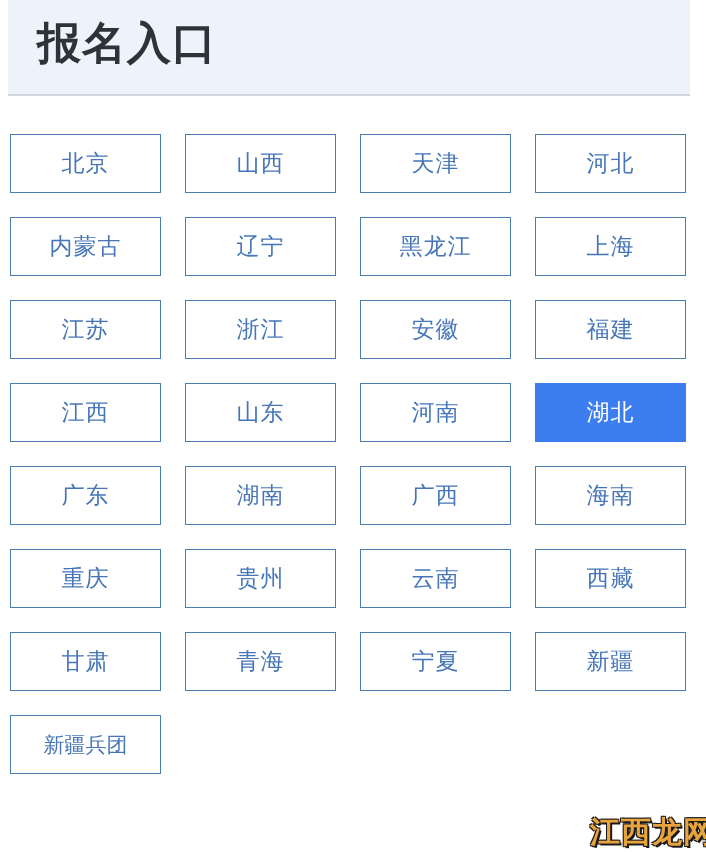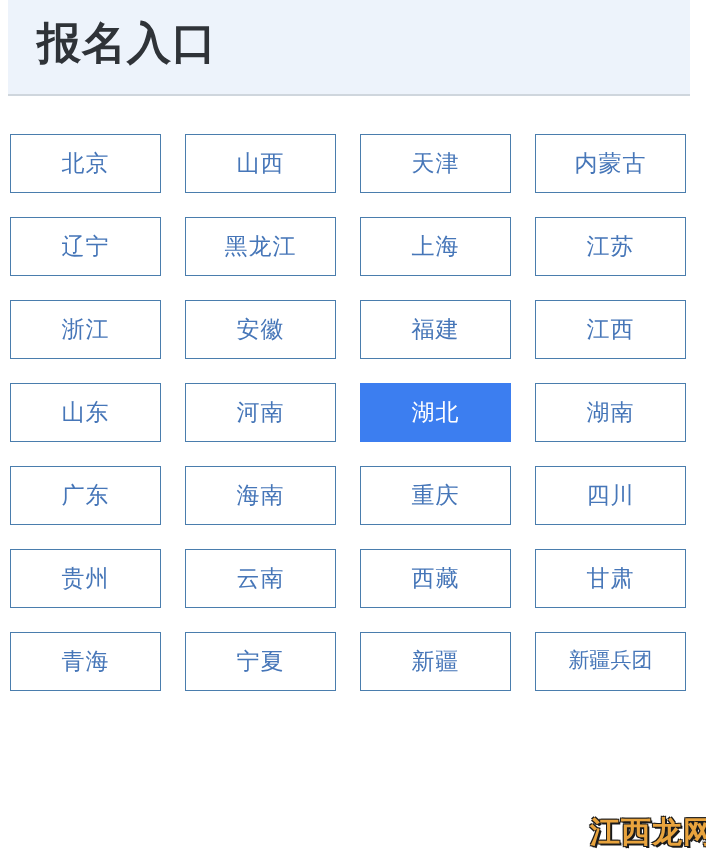--- a/index.html
+++ b/index.html
@@ -71,21 +71,20 @@
     justify-content: center;
     letter-spacing: 1px;
     cursor: pointer;
     user-select: none;
     white-space: nowrap;
     font-weight: 400;
   }
   .prov-btn.long {
     font-size: 21px;
     letter-spacing: 0px;
-    font-family: Liberation Mono, monospace;
   }
   .prov-btn.active {
     background: #3c7ef0;
     border-color: #3c7ef0;
     color: #ffffff;
   }
 
   
   .watermark {
     position: absolute;
@@ -115,37 +114,38 @@
 <div class="page">
 
   <div class="header">
     <div class="header-title">报名入口</div>
   </div>
 
   <div class="grid">
       <div class="prov-btn">北京</div>
       <div class="prov-btn">山西</div>
       <div class="prov-btn">天津</div>
+      <div class="prov-btn">河北</div>
       <div class="prov-btn">内蒙古</div>
       <div class="prov-btn">辽宁</div>
       <div class="prov-btn">黑龙江</div>
       <div class="prov-btn">上海</div>
       <div class="prov-btn">江苏</div>
       <div class="prov-btn">浙江</div>
       <div class="prov-btn">安徽</div>
       <div class="prov-btn">福建</div>
       <div class="prov-btn">江西</div>
       <div class="prov-btn">山东</div>
       <div class="prov-btn">河南</div>
       <div class="prov-btn active">湖北</div>
+      <div class="prov-btn">广东</div>
       <div class="prov-btn">湖南</div>
-      <div class="prov-btn">广东</div>
+      <div class="prov-btn">广西</div>
       <div class="prov-btn">海南</div>
       <div class="prov-btn">重庆</div>
-      <div class="prov-btn">四川</div>
       <div class="prov-btn">贵州</div>
       <div class="prov-btn">云南</div>
       <div class="prov-btn">西藏</div>
       <div class="prov-btn">甘肃</div>
       <div class="prov-btn">青海</div>
       <div class="prov-btn">宁夏</div>
       <div class="prov-btn">新疆</div>
       <div class="prov-btn long">新疆兵团</div>
     </div>
 

